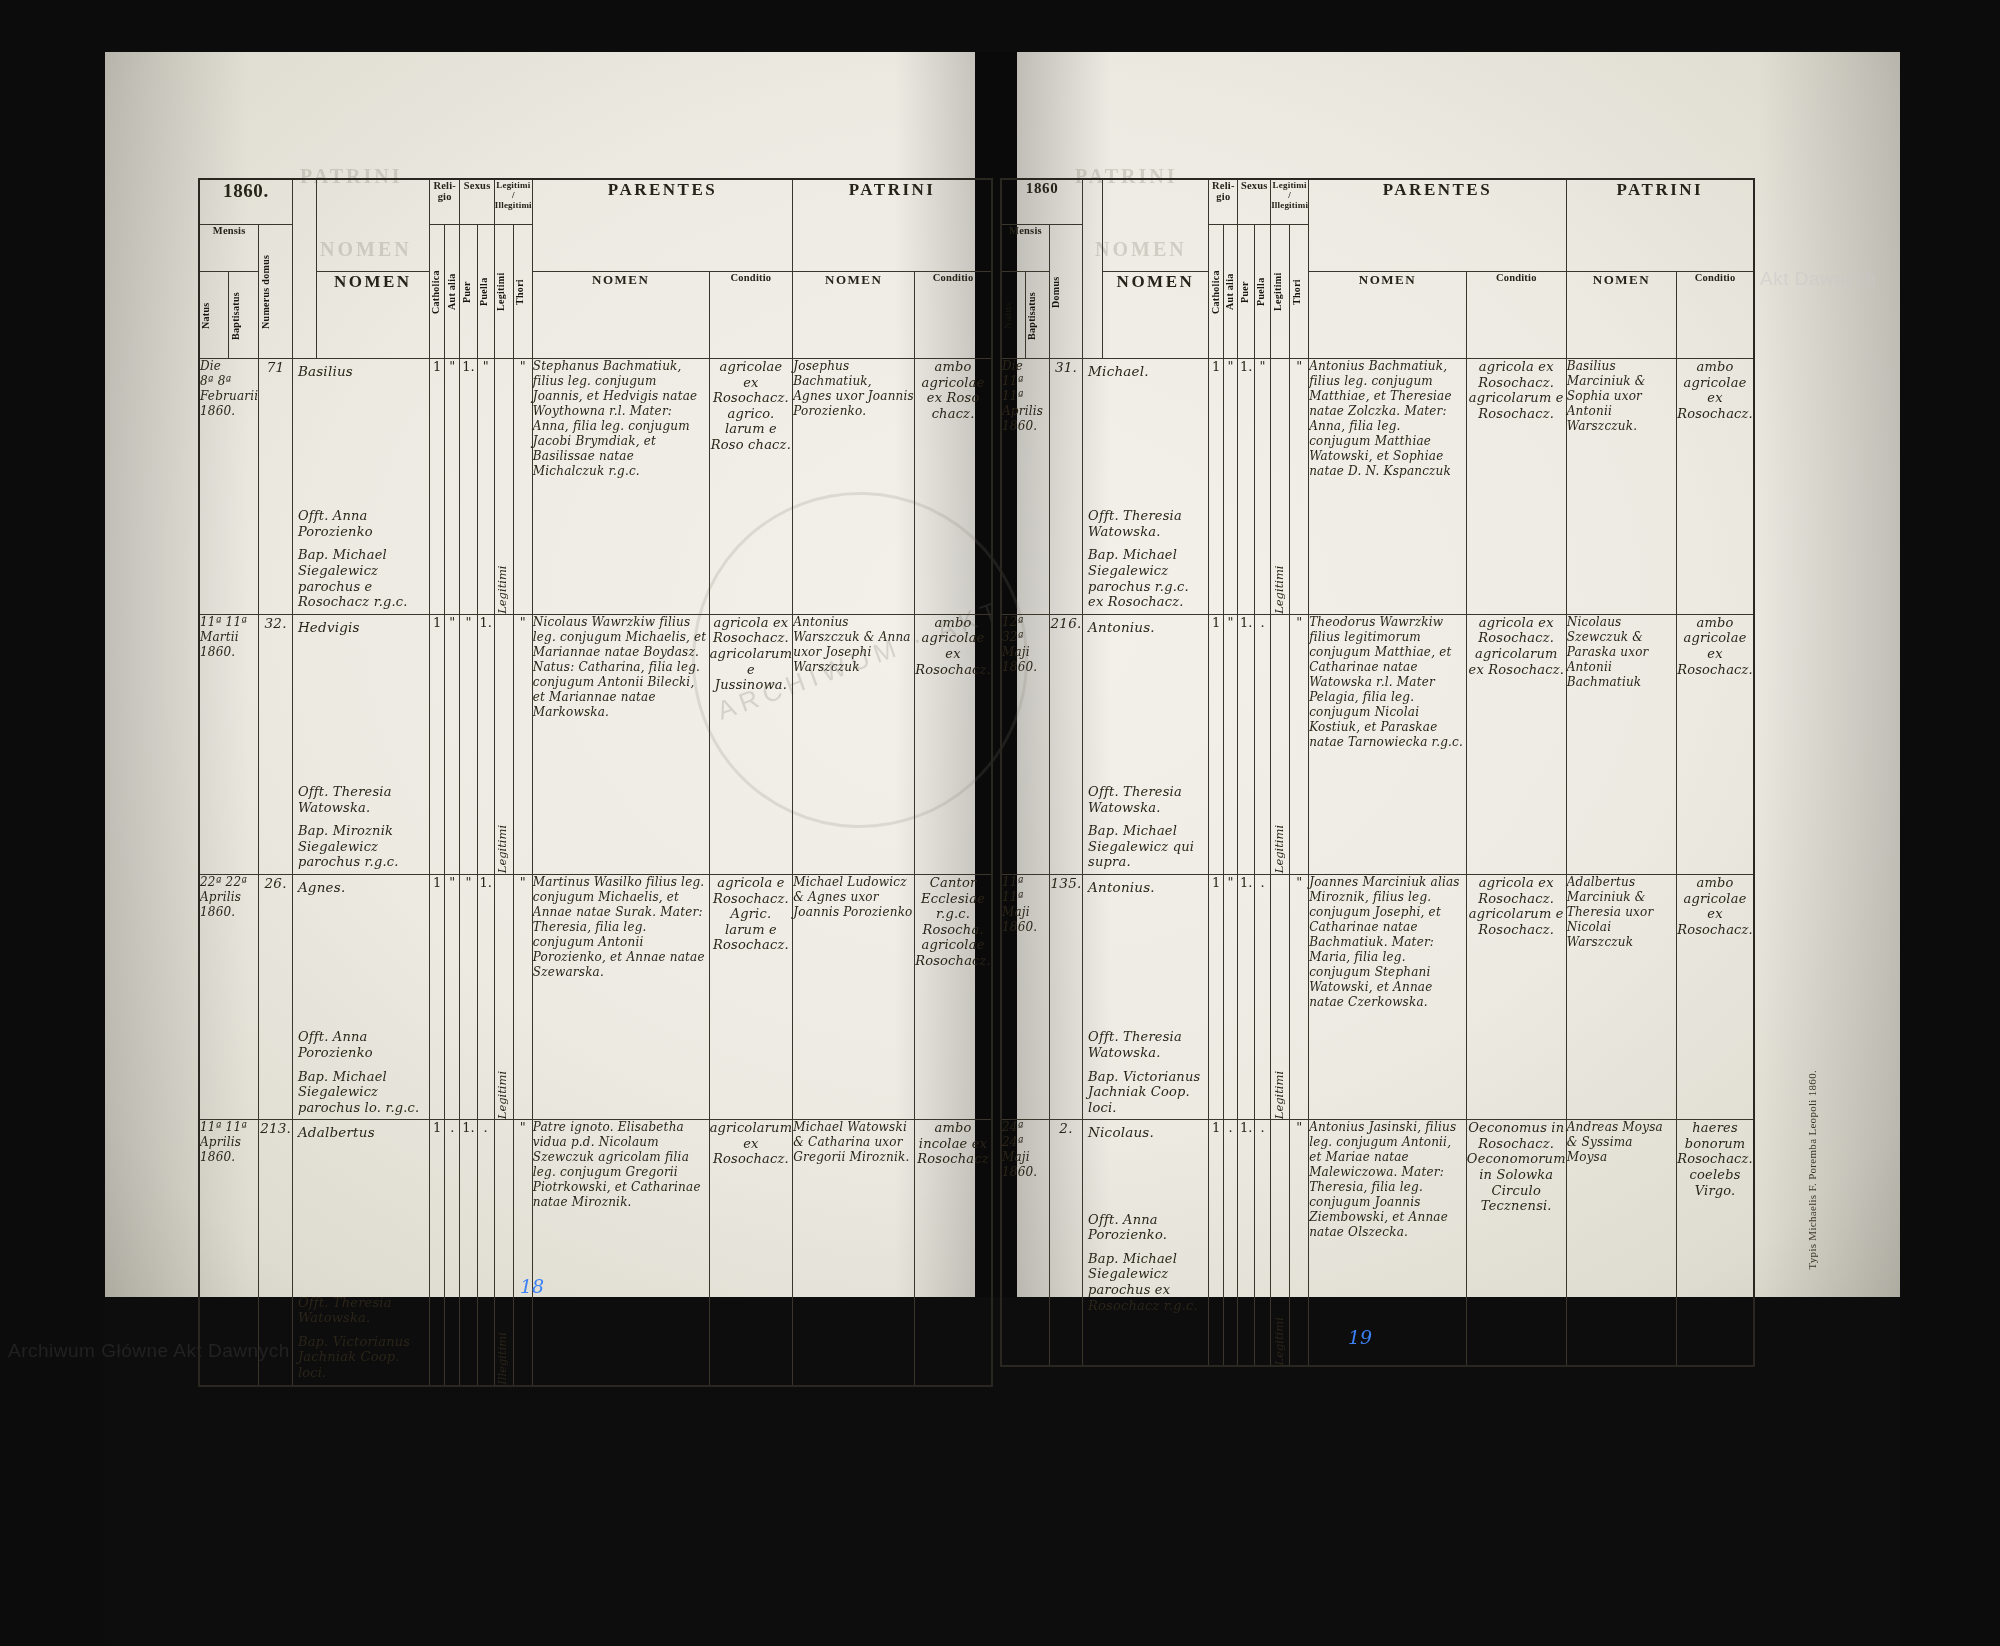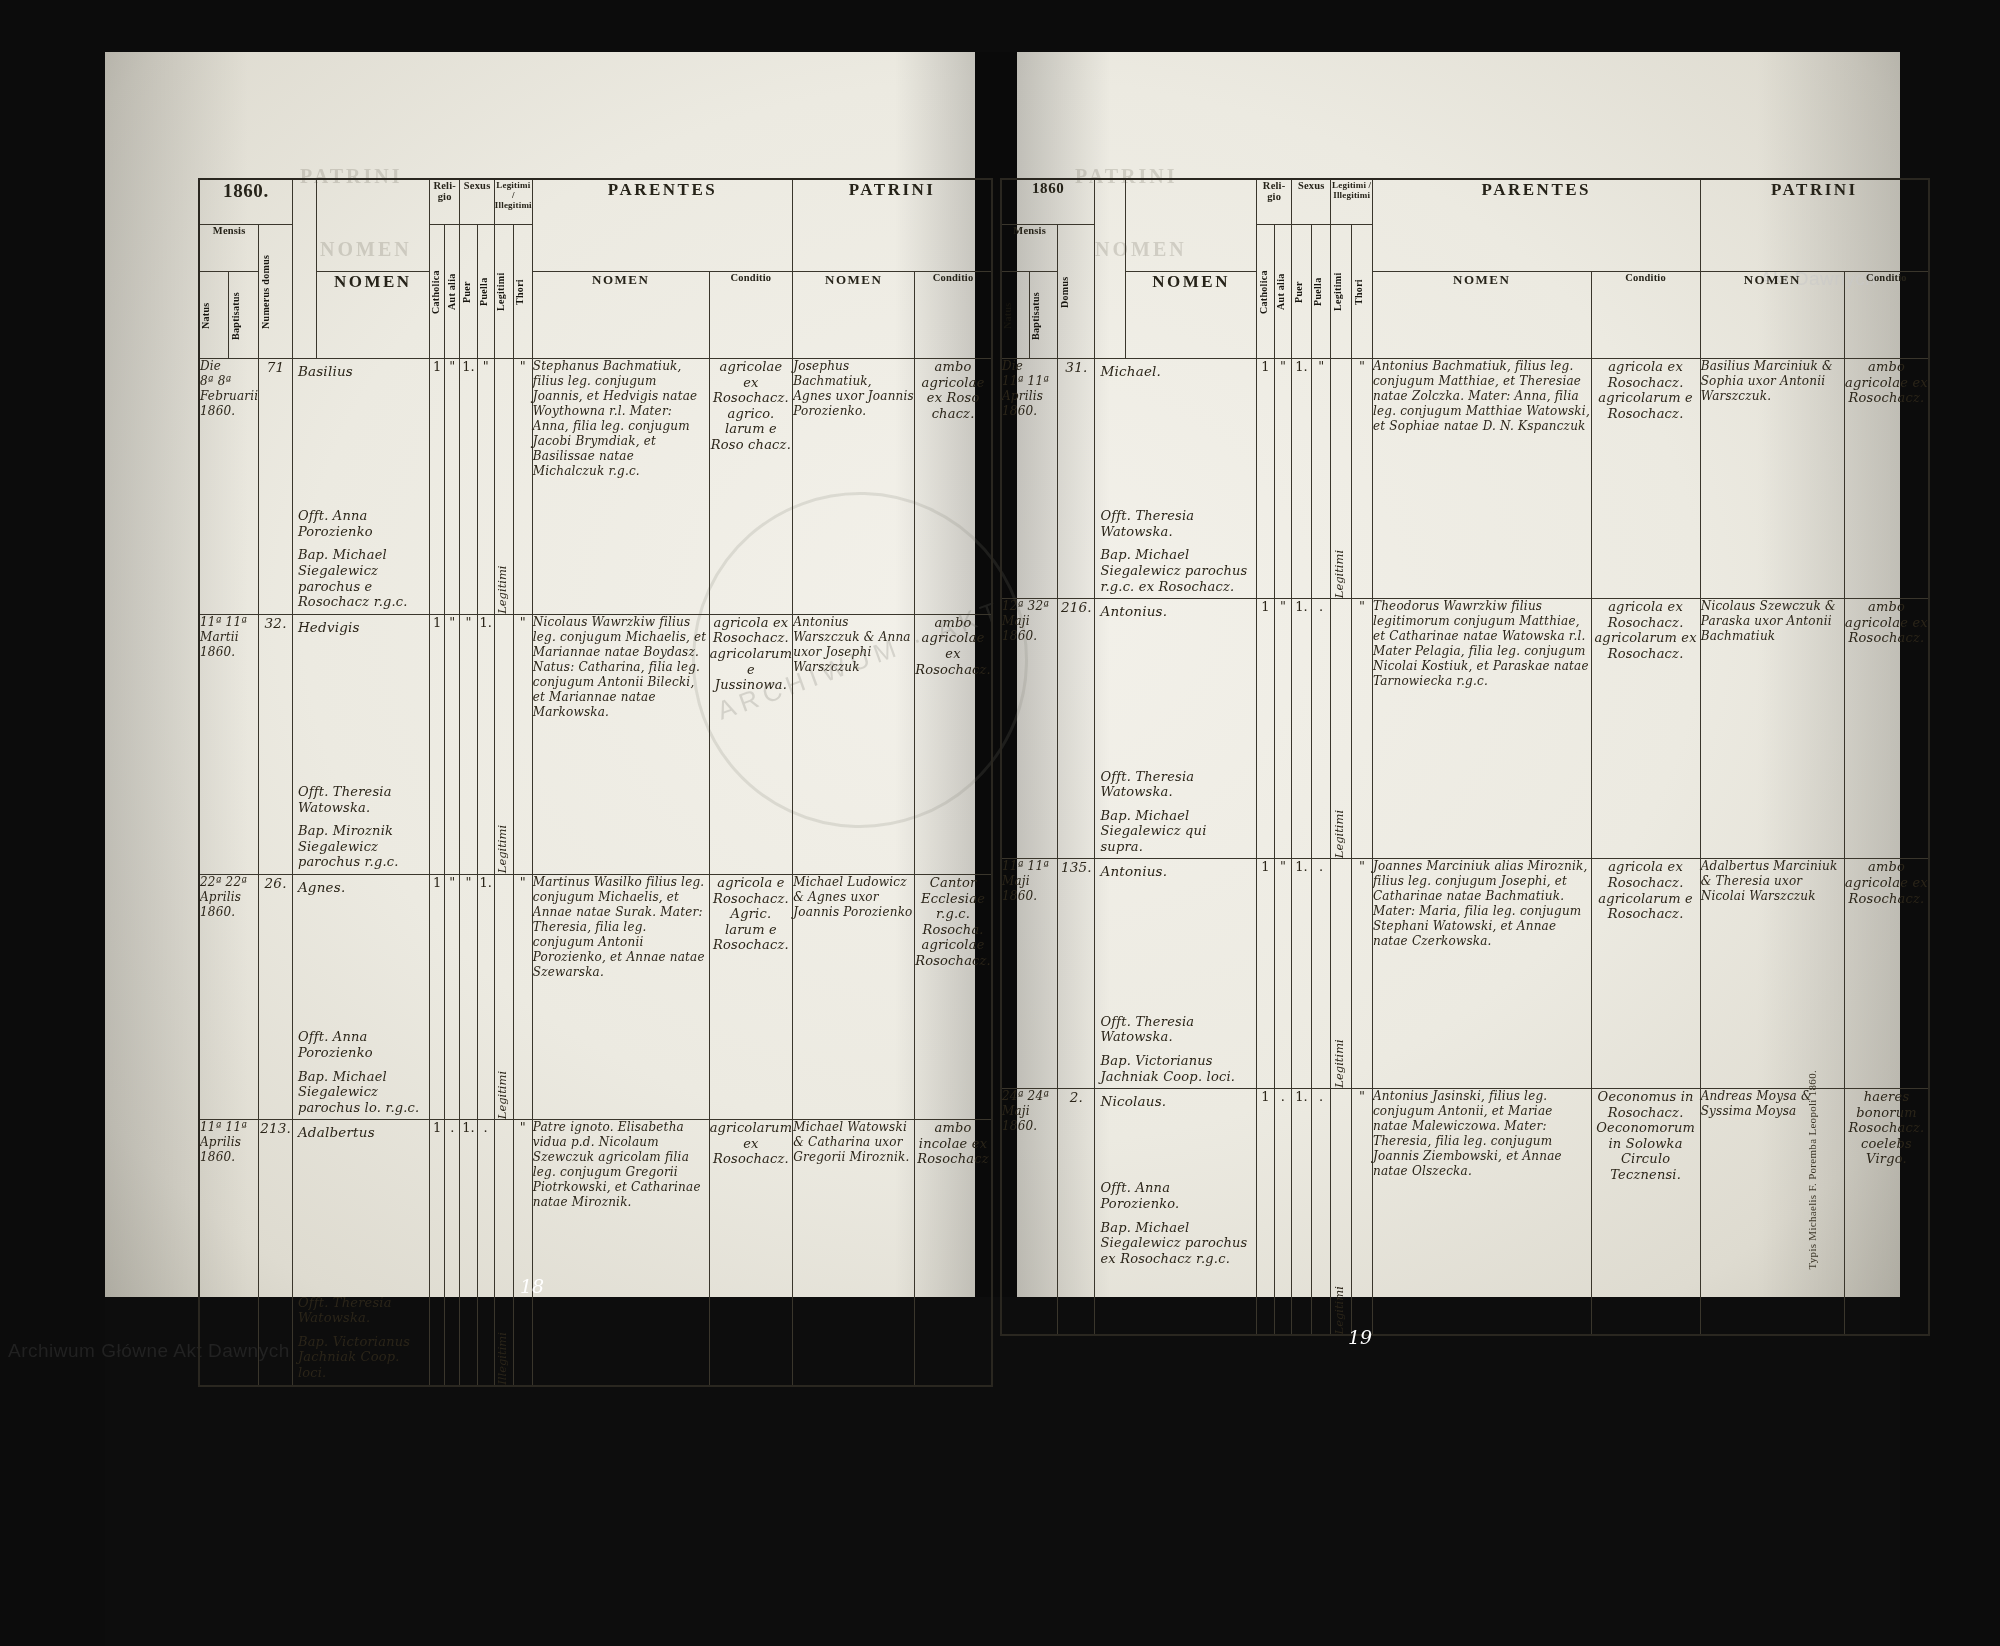--- a/index.html
+++ b/index.html
@@ -33,21 +33,21 @@
         border-radius:50%;border:3px solid rgba(120,120,110,.18);
         color:rgba(110,110,100,.22);font-size:26px;letter-spacing:6px;
         font-family:"Liberation Sans",sans-serif;text-align:center;line-height:330px;}
 
   
   .tbl{position:absolute;border:2px solid #2a2720;border-collapse:collapse;}
   .tbl td,.tbl th{border:1px solid #3a362c;padding:0;vertical-align:top;}
 
   .page-tbl{top:178px;height:1082px;}
   #left-table{left:198px;width:795px;}
-  #right-table{left:1000px;width:930px;}
+  #right-table{left:1000px;width:755px;}
 
   .hdr{font-family:"Liberation Serif",serif;text-align:center;font-weight:700;
        font-size:13px;letter-spacing:.6px;color:#262319;}
   .hdr-small{font-size:10.5px;font-weight:700;letter-spacing:.2px;}
   .hdr-year{font-size:19px;font-weight:700;font-family:"Liberation Serif",serif;}
   .hdr-big{font-size:17px;letter-spacing:2.5px;font-weight:700;}
   .vert{writing-mode:vertical-rl;transform:rotate(180deg);white-space:nowrap;
         font-size:10px;font-weight:700;letter-spacing:.3px;text-align:center;}
   .vcell{height:86px;}
 
@@ -56,21 +56,21 @@
       line-height:1.28;color:#2b2519;padding:4px 5px;letter-spacing:.2px;}
   .hw.sm{font-size:12px;line-height:1.25;}
   .hw.xs{font-size:13px;line-height:1.2;}
   .hw.c{text-align:center;}
   .tick{font-family:"DejaVu Serif",serif;font-size:13px;text-align:center;
         padding-top:6px;color:#2b2519;}
   .legit{writing-mode:vertical-rl;transform:rotate(180deg);
          font-family:"DejaVu Serif",serif;font-style:italic;font-size:11.5px;
          color:#2b2519;padding:6px 2px;}
   .folio{position:absolute;font-family:"DejaVu Serif",serif;font-style:italic;
-         font-size:19px;color:#ffffff;}
+         font-size:19px;color:#3b82f6;}
   .printer{position:absolute;left:1806px;top:1070px;width:160px;
            writing-mode:vertical-rl;transform:rotate(180deg);
            font-family:"Liberation Serif",serif;font-size:11px;color:#3b3527;
            letter-spacing:.3px;}
   .ghost{position:absolute;color:rgba(90,85,70,.20);font-weight:700;
          font-family:"Liberation Serif",serif;font-size:20px;letter-spacing:3px;}
 </style>
 </head>
 <body>
 

